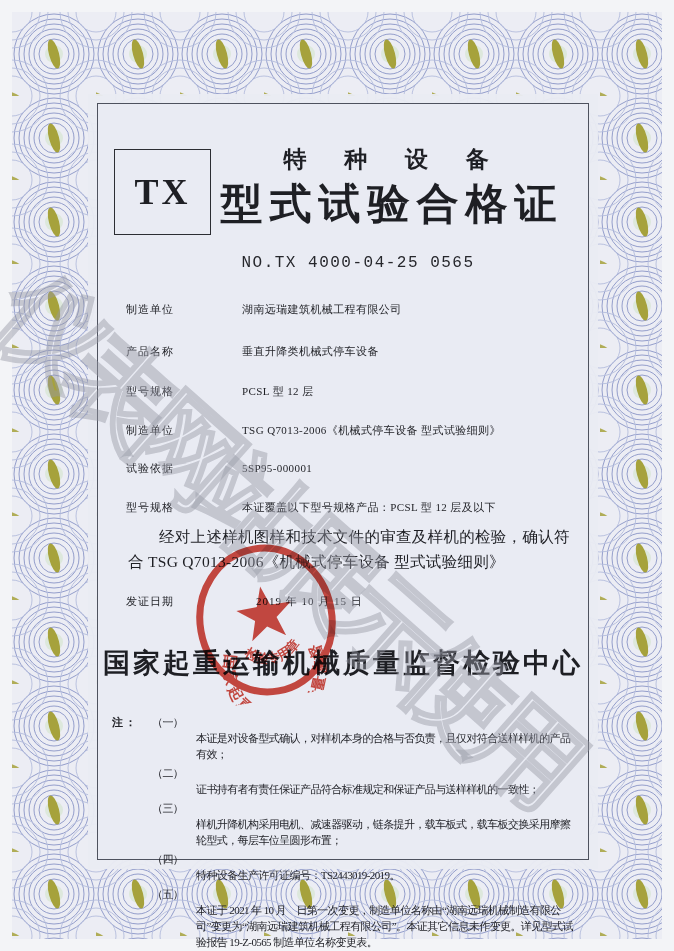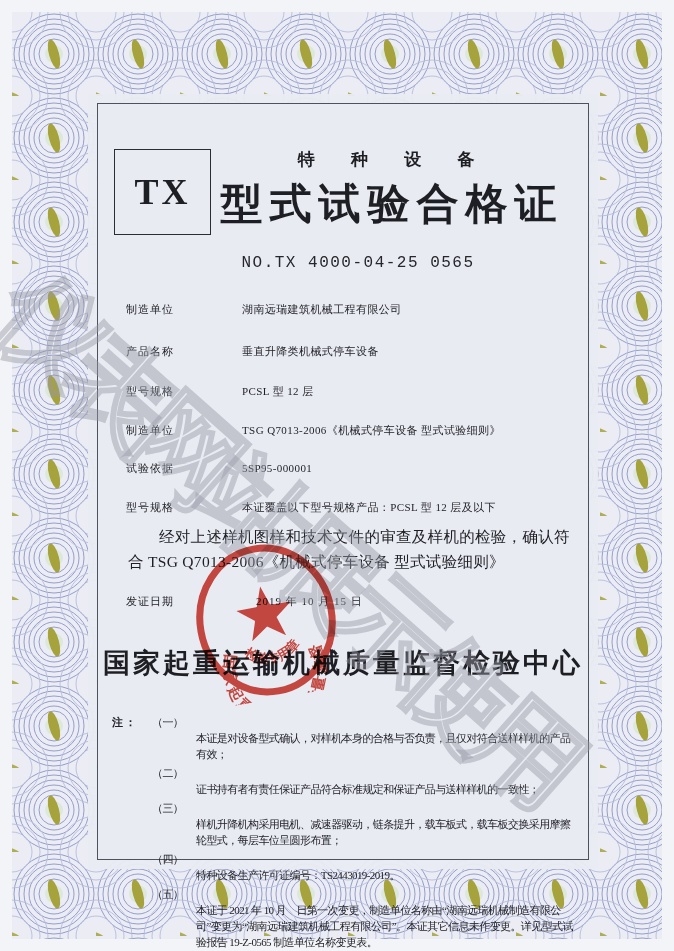--- a/index.html
+++ b/index.html
@@ -18,21 +18,21 @@
     box-shadow:0 0 0 9px rgba(233,235,243,.96);
     z-index:2;
   }
   
   .tx-box{
     position:absolute;left:16px;top:45px;width:95px;height:84px;
     border:1.6px solid #2c2d33;display:flex;align-items:center;justify-content:center;
     font-weight:bold;font-size:36px;letter-spacing:3px;
   }
   .header-title{position:absolute;left:106px;top:40px;width:366px;text-align:center;}
-  .header-category{font-size:17px;font-weight:600;letter-spacing:16px;padding-left:14px;line-height:32px;}
+  .header-category{font-size:23px;font-weight:600;letter-spacing:16px;padding-left:14px;line-height:32px;}
   .header-main{font-size:42px;font-weight:700;letter-spacing:7px;line-height:54px;margin-top:1px;margin-left:10px;}
   .cert-no{
     position:absolute;left:0;right:0;top:150px;text-align:center;
     padding-left:30px;font-size:16px;letter-spacing:1.5px;
     font-family:"Liberation Mono","DejaVu Sans Mono",monospace;color:#26272c;
   }
   
   .row{position:absolute;left:28px;right:1px;display:flex;font-size:11px;line-height:20px;gap:48px;}
   .row .lab{flex:0 0 68px;letter-spacing:1px;}
   .row .val{flex:1;letter-spacing:.4px;}

